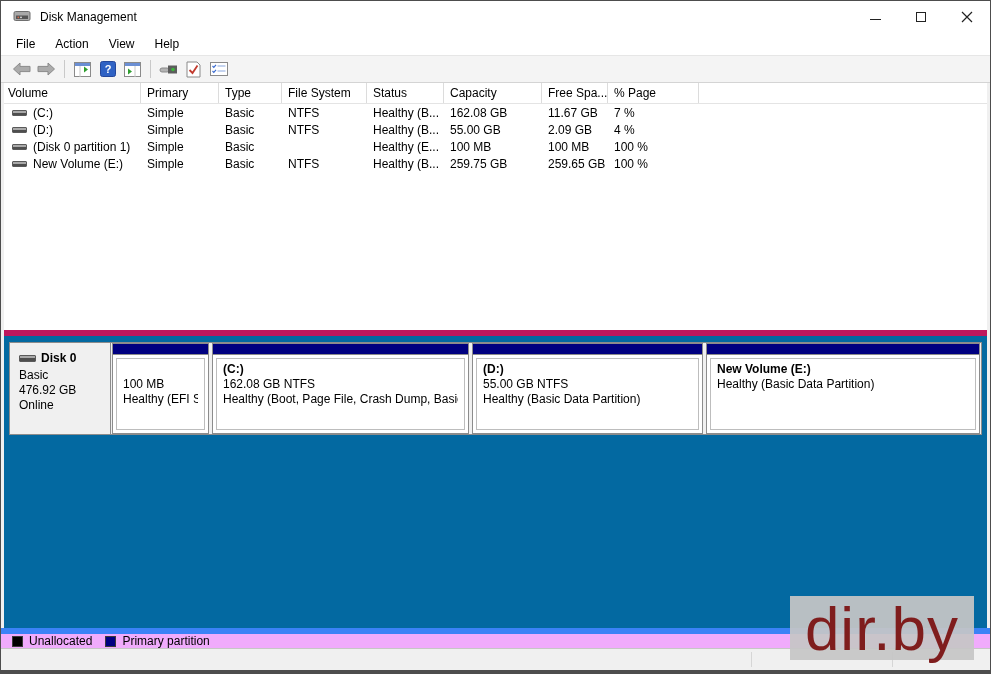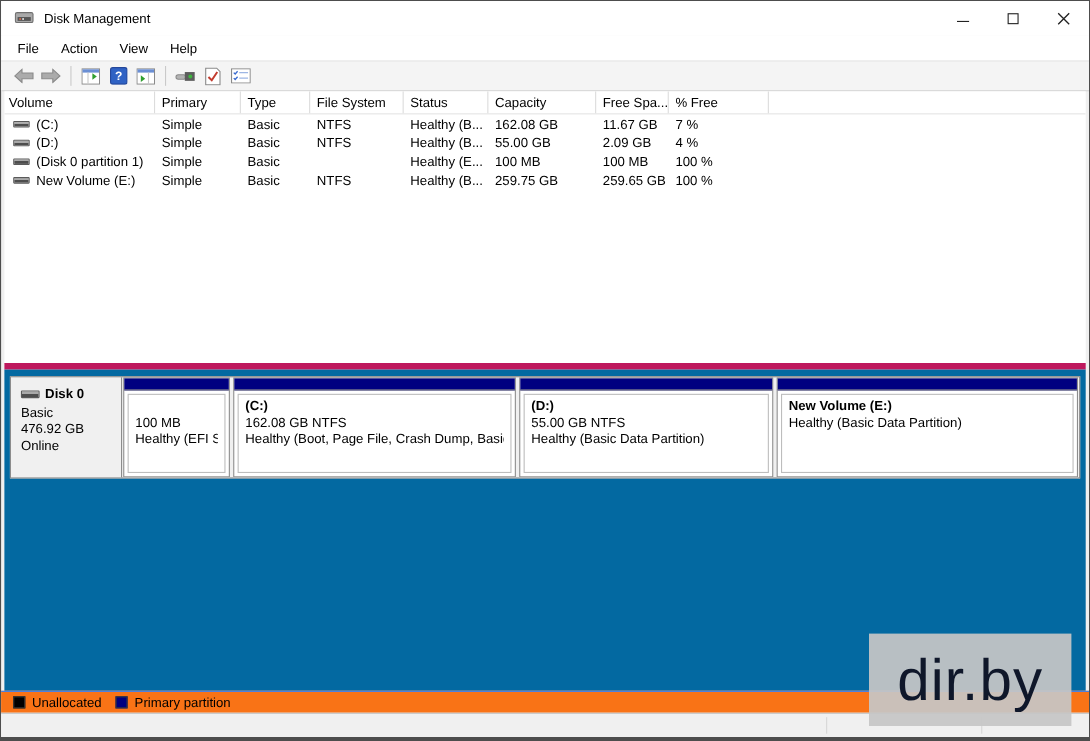--- a/index.html
+++ b/index.html
@@ -56,30 +56,30 @@
   .disk-label div.meta { line-height:15px; }
   .partitions { flex:1; display:flex; padding:0 1px; }
   .partition { display:flex; flex-direction:column; margin:0 3px 0 0; border:1px solid #8c8c8c; background:#fff; }
   .p0 { width:97px; } .p1 { width:257px; } .p2 { width:231px; } .p3 { flex:1; margin-right:0; }
   .pbar { height:11px; border-bottom:1px solid #8c8c8c; flex:0 0 auto; }
   .pbody { flex:1; padding:3px; }
   .pinner { border:1px solid #bdbdbd; height:100%; padding:3px 6px; overflow:hidden; }
   .pline { white-space:nowrap; overflow:hidden; height:15px; line-height:15px; }
   .pname { font-weight:bold; }
   
-  .legend { height:20px; background:#f97316; border-top:1px solid #3b82f6; display:flex; align-items:center;
+  .legend { height:20px; background:#f0abfc; border-top:6px solid #3b82f6; display:flex; align-items:center;
             padding-left:11px; flex:0 0 auto; }
   .legend-item { display:flex; align-items:center; margin-right:13px; }
   .swatch { width:11px; height:11px; border:1px solid #3a3a3a; margin-right:6px; }
   .statusbar { height:22px; background:#f0f0f0; border-top:1px solid #c6c6c6; position:relative; flex:0 0 auto; }
   .sb-sep { position:absolute; top:3px; bottom:3px; width:1px; background:#d6d6d6; }
   
-  .watermark { position:absolute; right:16px; bottom:10px; width:184px; height:84px;
-               background:rgba(198,198,198,0.93); color:#0f172a; display:flex; align-items:center; justify-content:center;
-               font-size:53px; letter-spacing:1px; z-index:10; }
+  .watermark { position:absolute; right:16px; bottom:10px; width:184px; height:64px;
+               background:rgba(198,198,198,0.93); color:#7f1d1d; display:flex; align-items:center; justify-content:center;
+               font-size:62px; letter-spacing:1px; z-index:10; }
 </style>
 </head>
 <body>
 
 <div class="window">
 
   <div class="titlebar">
     <span>
       <svg width="18" height="16" viewBox="0 0 18 16">
         <rect x="1" y="4.5" width="16" height="9" rx="1.5" fill="#a9a9a9" stroke="#6f6f6f"></rect>
@@ -172,21 +172,21 @@
 
   <div class="top-pane">
     <div class="list-header">
       <div class="hcell c-vol">Volume</div>
       <div class="hcell c-layout">Primary</div>
       <div class="hcell c-type">Type</div>
       <div class="hcell c-fs">File System</div>
       <div class="hcell c-status">Status</div>
       <div class="hcell c-cap">Capacity</div>
       <div class="hcell c-free">Free Spa...</div>
-      <div class="hcell c-pct">% Free</div>
+      <div class="hcell c-pct">% Page</div>
       <div class="hcell c-fill"></div>
     </div>
 
     <div class="vrow">
       <div class="cell c-vol">
           <span class="vol-glyph"></span>
           <span>(C:)</span>
         </div>
       <div class="cell c-layout">Simple</div>
       <div class="cell c-type">Basic</div>

